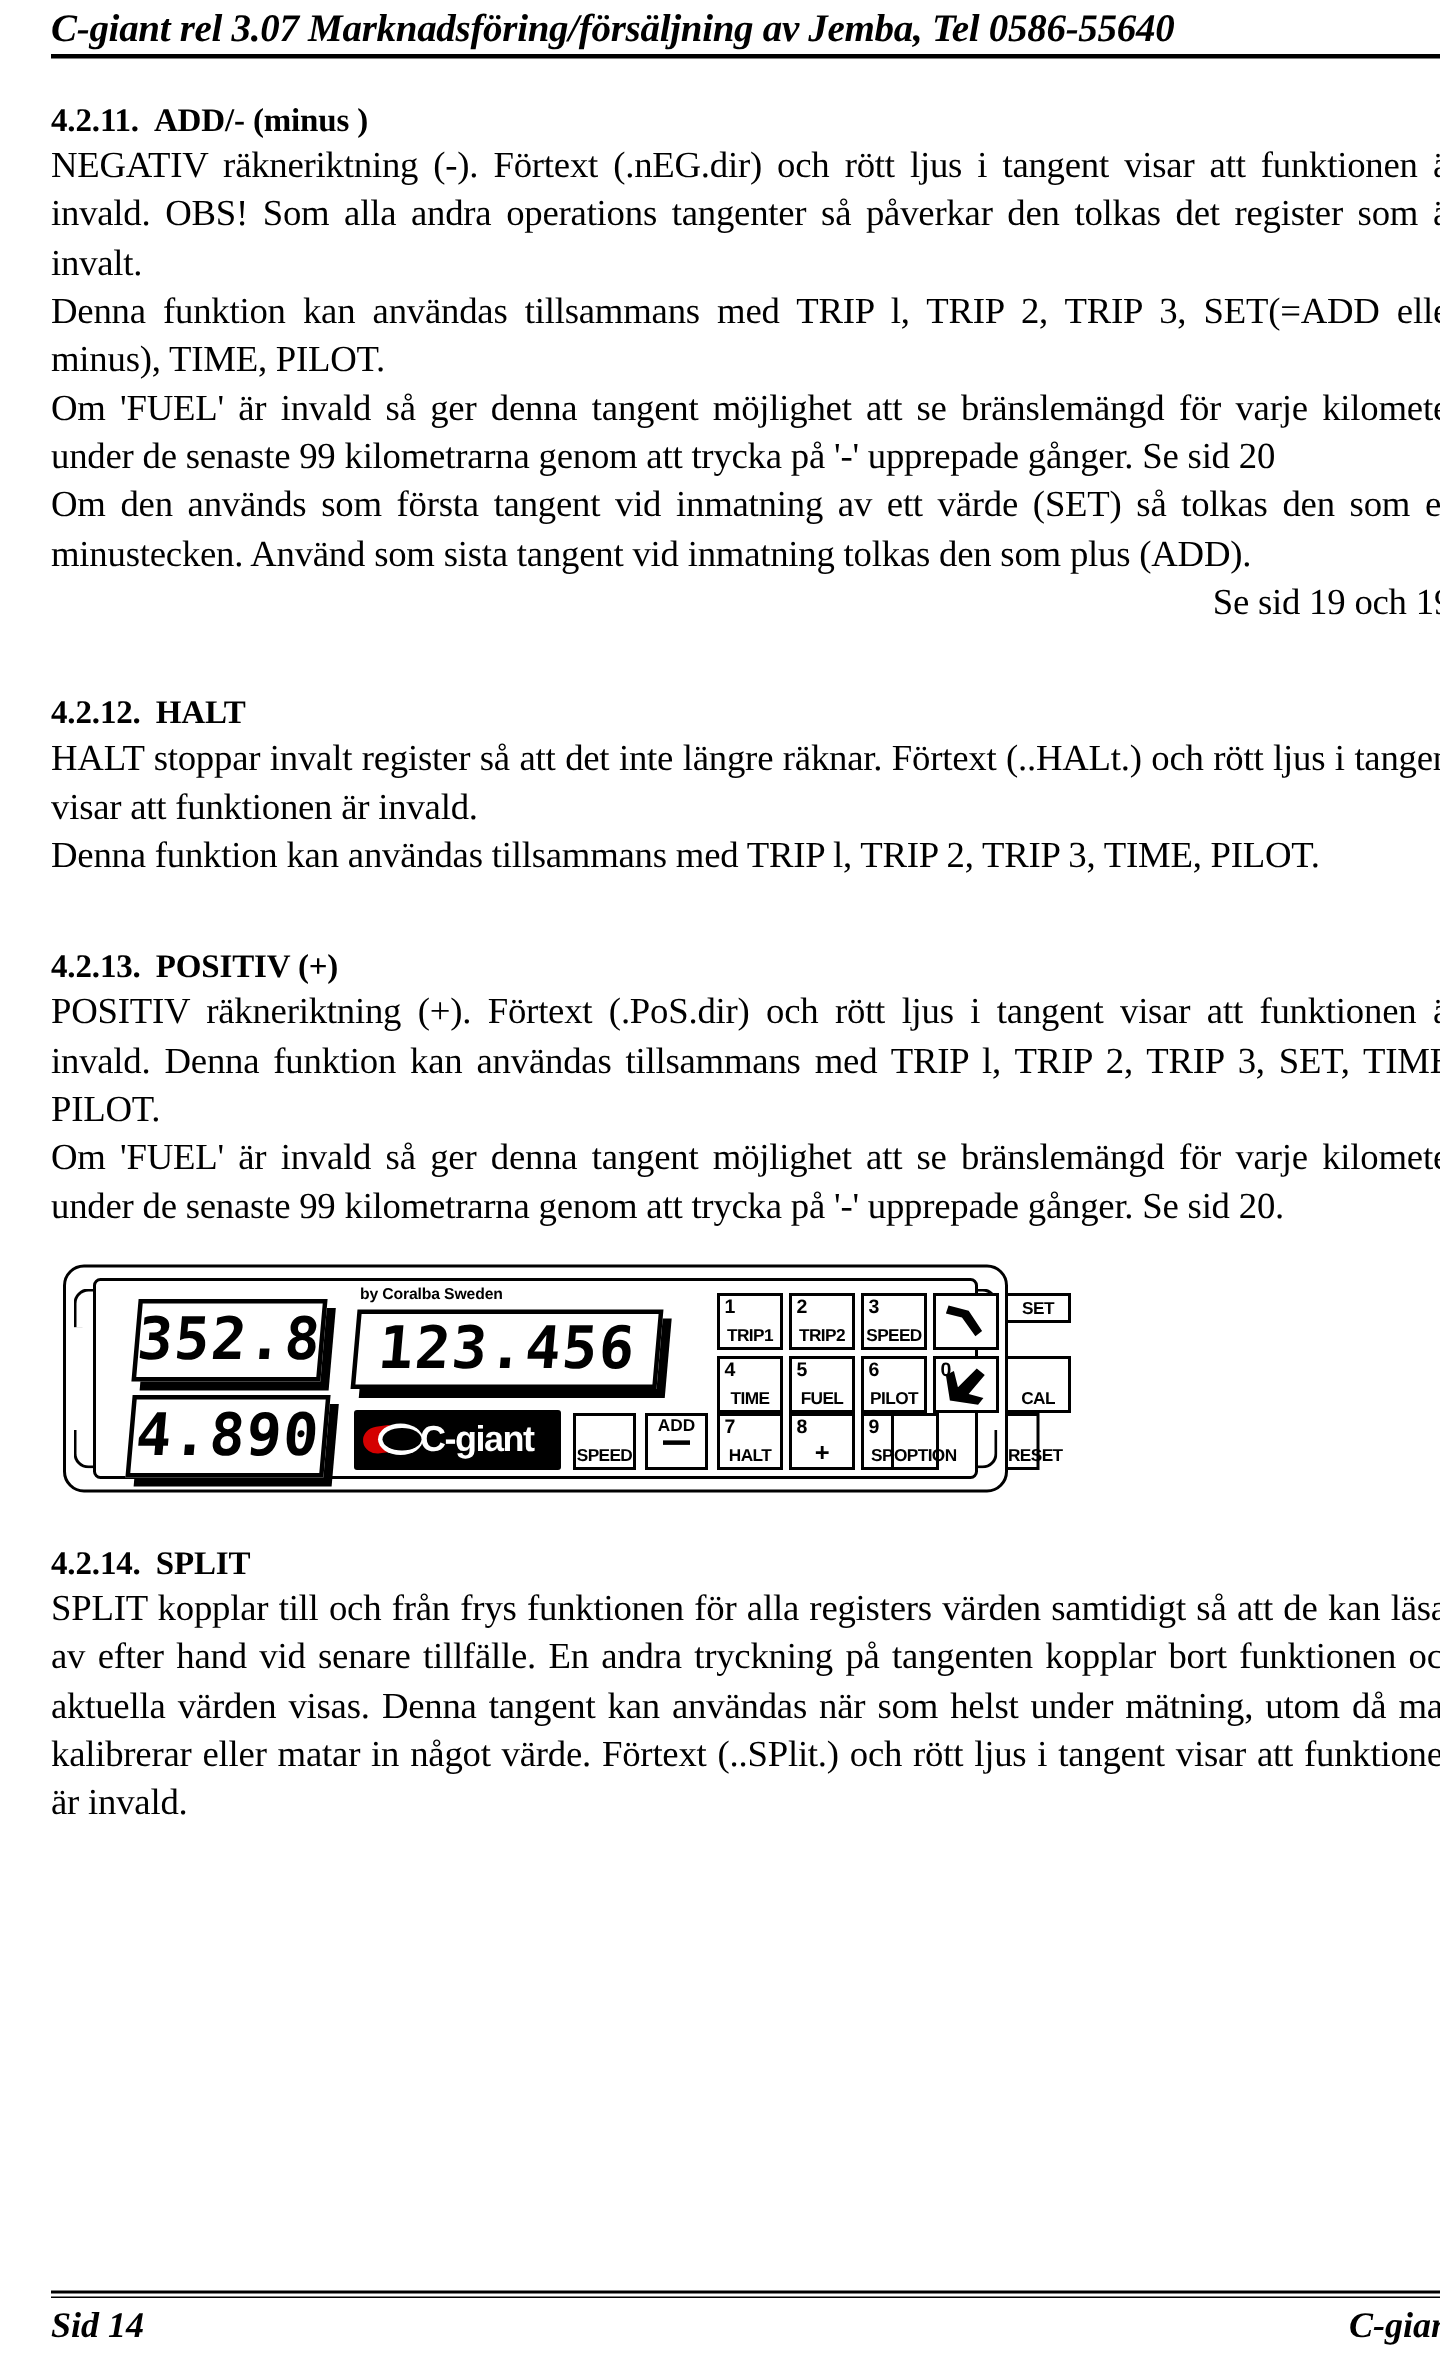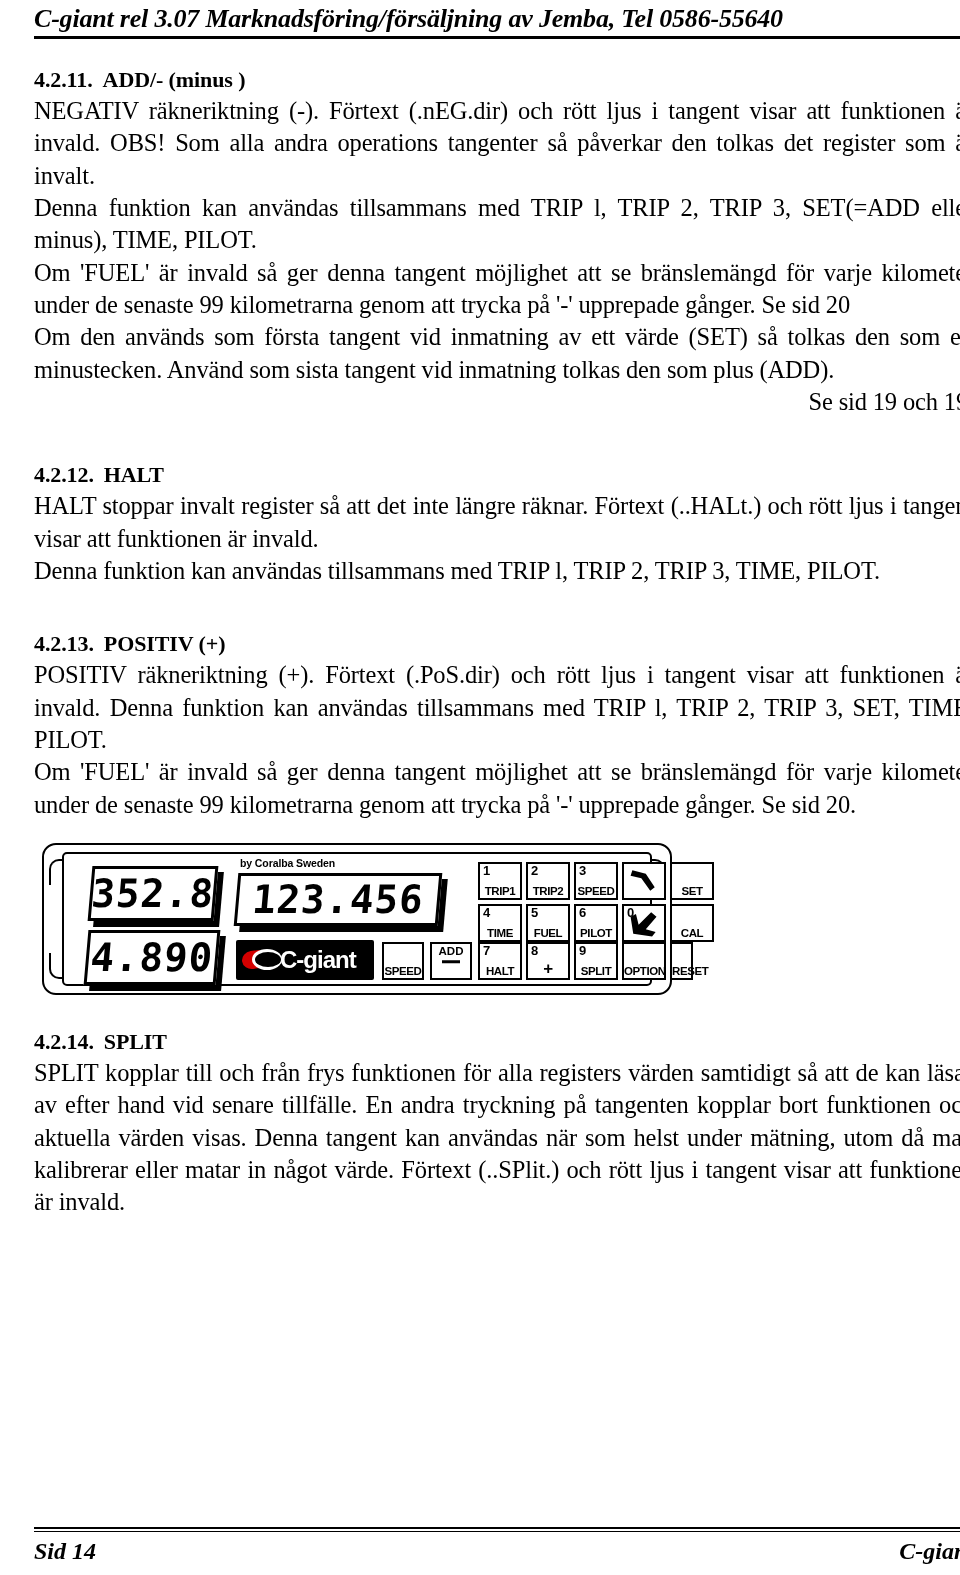--- a/index.html
+++ b/index.html
@@ -281,21 +281,21 @@
           </div>
           <div class="key" style="left:510px;top:8px;width:44px;height:38px;">
             <span class="num">3</span>
             <span class="lbl">SPEED</span>
           </div>
           <div class="key" style="left:558px;top:8px;width:44px;height:38px;">
             <svg class="arrow" viewBox="0 0 44 38">
               <path d="M9 7 L24 11 L34 26 L29 30 L19 16 L7 13 Z" fill="#000"></path>
             </svg>
           </div>
-          <div class="key" style="left:606px;top:8px;width:44px;height:38px;padding-left:32px;">
+          <div class="key" style="left:606px;top:8px;width:44px;height:20px;padding-left:32px;">
             <span class="lbl">SET</span>
           </div>
 
           <div class="key" style="left:414px;top:50px;width:44px;height:38px;">
             <span class="num">4</span>
             <span class="lbl">TIME</span>
           </div>
           <div class="key" style="left:462px;top:50px;width:44px;height:38px;">
             <span class="num">5</span>
             <span class="lbl">FUEL</span>
@@ -319,21 +319,21 @@
             <span class="lbl">HALT</span>
           </div>
           <div class="key" style="left:462px;top:88px;width:44px;height:38px;">
             <span class="num">8</span>
             <span class="lbl big">+</span>
           </div>
           <div class="key" style="left:510px;top:88px;width:44px;height:38px;">
             <span class="num">9</span>
             <span class="lbl">SPLIT</span>
           </div>
-          <div class="key" style="left:558px;top:88px;width:44px;height:38px;">
+          <div class="key" style="left:530px;top:88px;width:32px;height:38px;">
             <span class="lbl">OPTION</span>
           </div>
           <div class="key" style="left:606px;top:88px;width:23px;height:38px;">
             <span class="lbl">RESET</span>
           </div>
 
         </div>
       </div>
     </div>
   </div>

